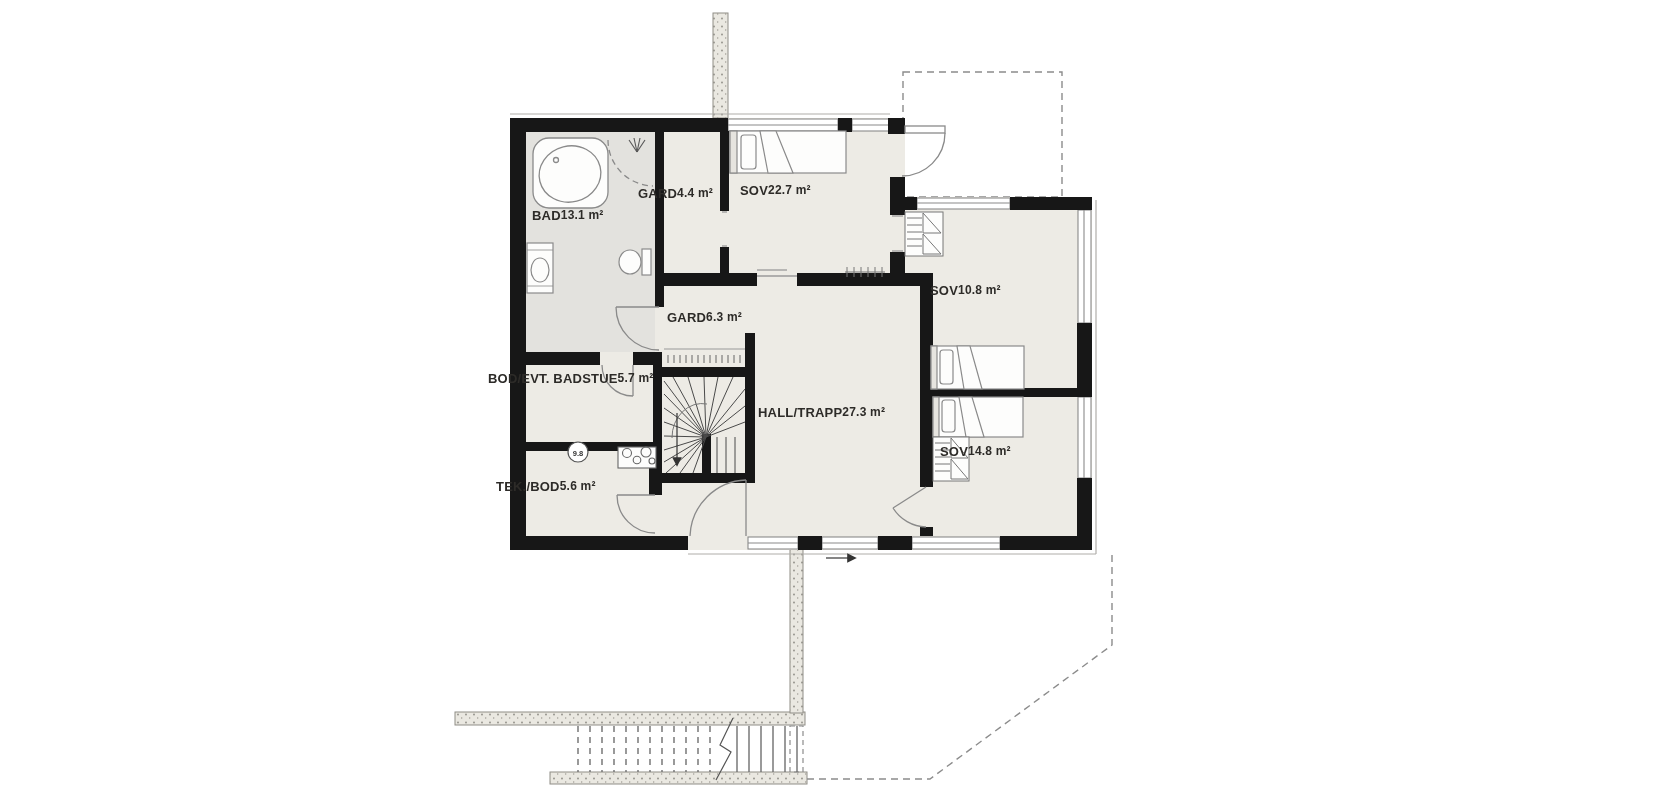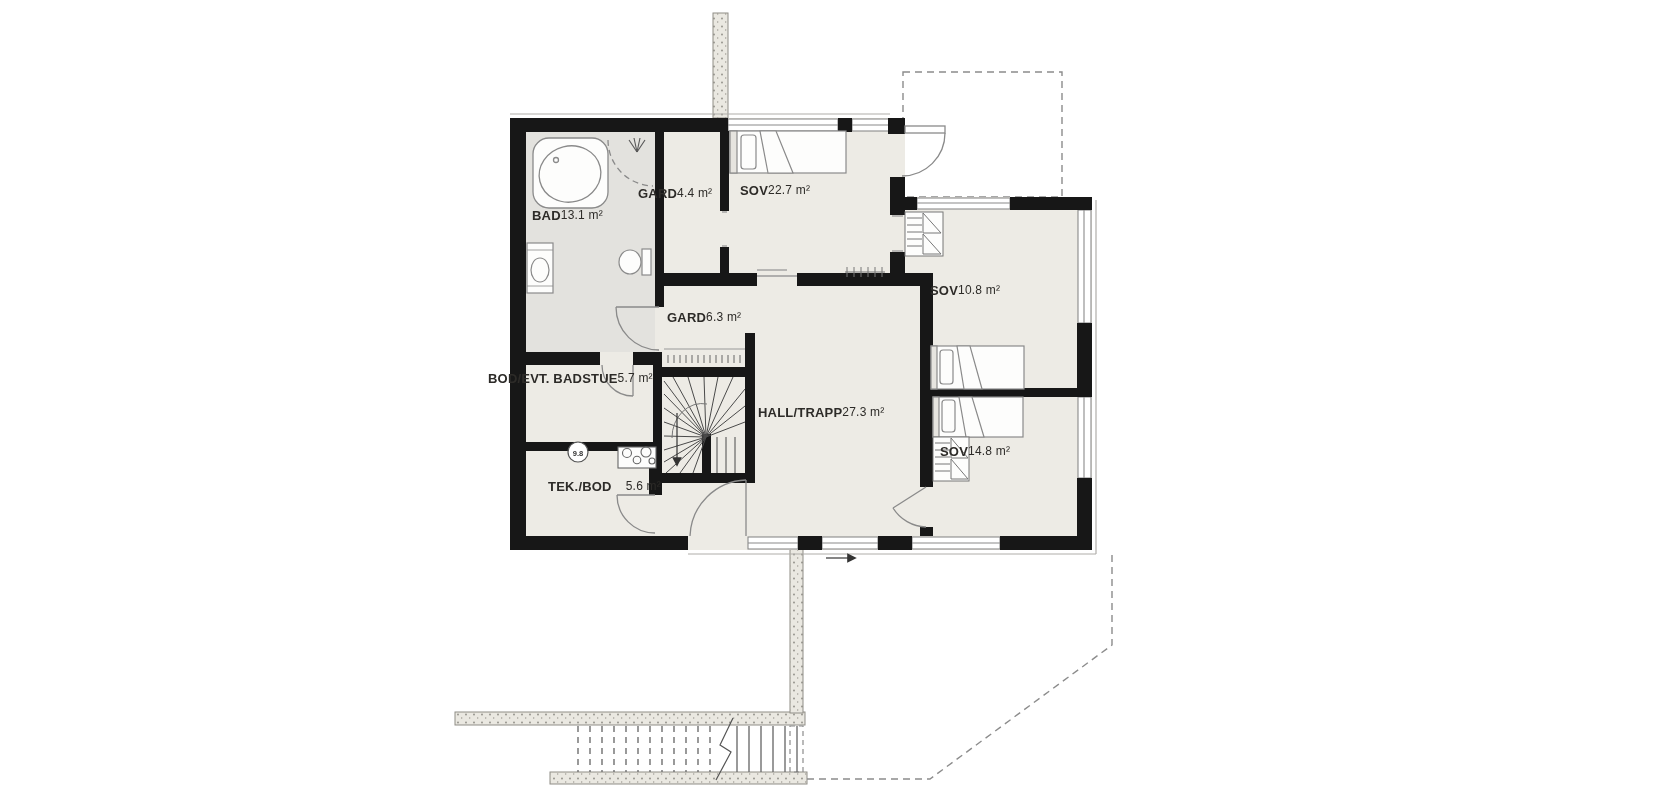--- a/index.html
+++ b/index.html
@@ -2,29 +2,29 @@
 <html><head>
 <meta charset="utf-8">
 <style>
   html,body{margin:0;padding:0;background:#fff;}
   #stage{position:relative;width:1670px;height:800px;background:#ffffff;overflow:hidden;
          font-family:"Liberation Sans",sans-serif;}
   #plan-svg{position:absolute;left:0;top:0;}
   .lbl{position:absolute;display:flex;flex-direction:row;align-items:center;
        text-align:center;color:#2d2b28;font-weight:bold;font-size:13px;line-height:15px;
        letter-spacing:.2px;white-space:nowrap;}
-  .lbl .area{font-size:12px;font-weight:normal;}
+  .lbl .area{font-size:12px;font-weight:bold;}
   
   .lbl-bad   {left:532px;top:208px;width:120px;}
   .lbl-gard44{left:638px;top:186px;width:100px;}
   .lbl-sov12 {left:740px;top:183px;width:120px;}
   .lbl-gard47{left:667px;top:310px;width:120px;}
   .lbl-hall  {left:758px;top:405px;width:164px;}
   .lbl-bod   {left:488px;top:371px;width:190px;text-align:right;}
-  .lbl-tek   {left:548px;top:479px;width:120px;gap:14px;}
+  .lbl-tek   {left:496px;top:479px;width:120px;}
   .lbl-sov142{left:930px;top:283px;width:120px;}
   .lbl-sov11 {left:940px;top:444px;width:120px;}
 </style>
 </head>
 <body>
 
 <div id="stage">
 
 <svg id="plan-svg" width="1670" height="800" viewBox="0 0 1670 800">
   <defs>

